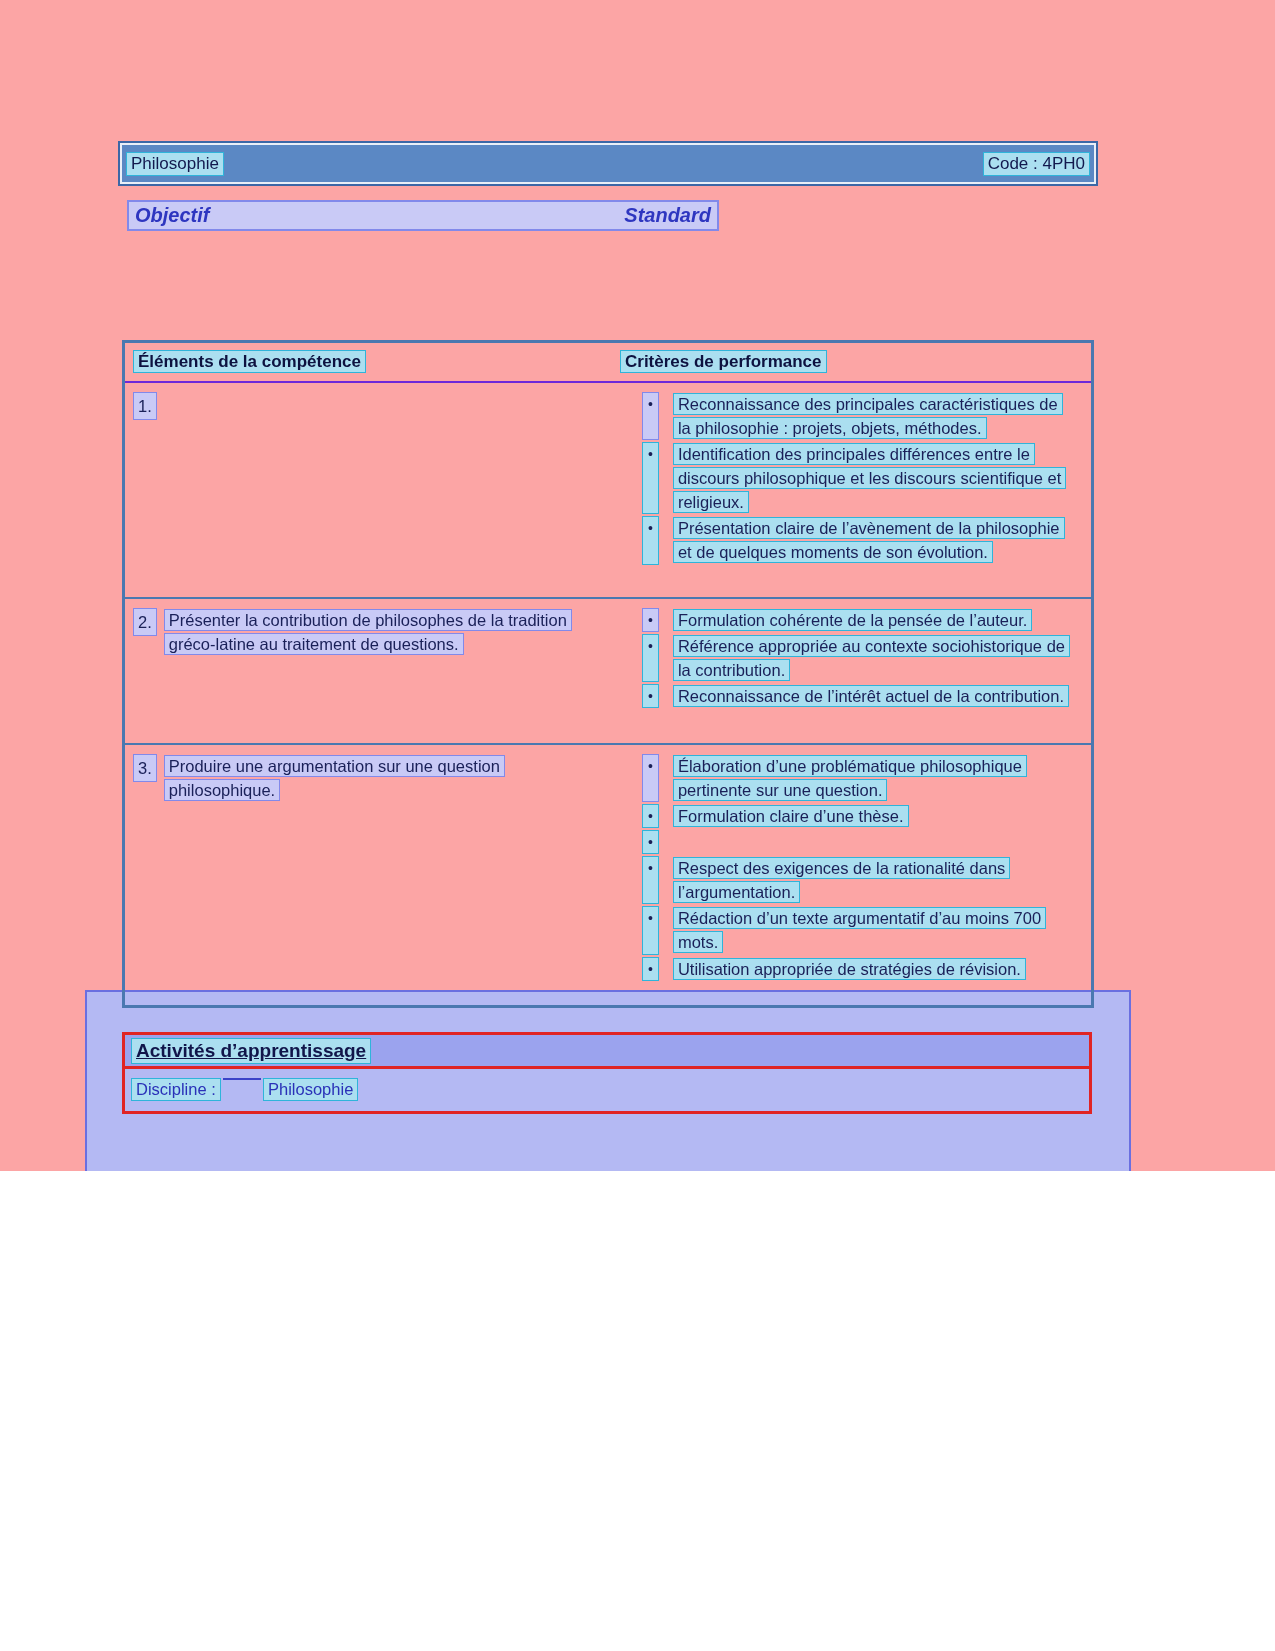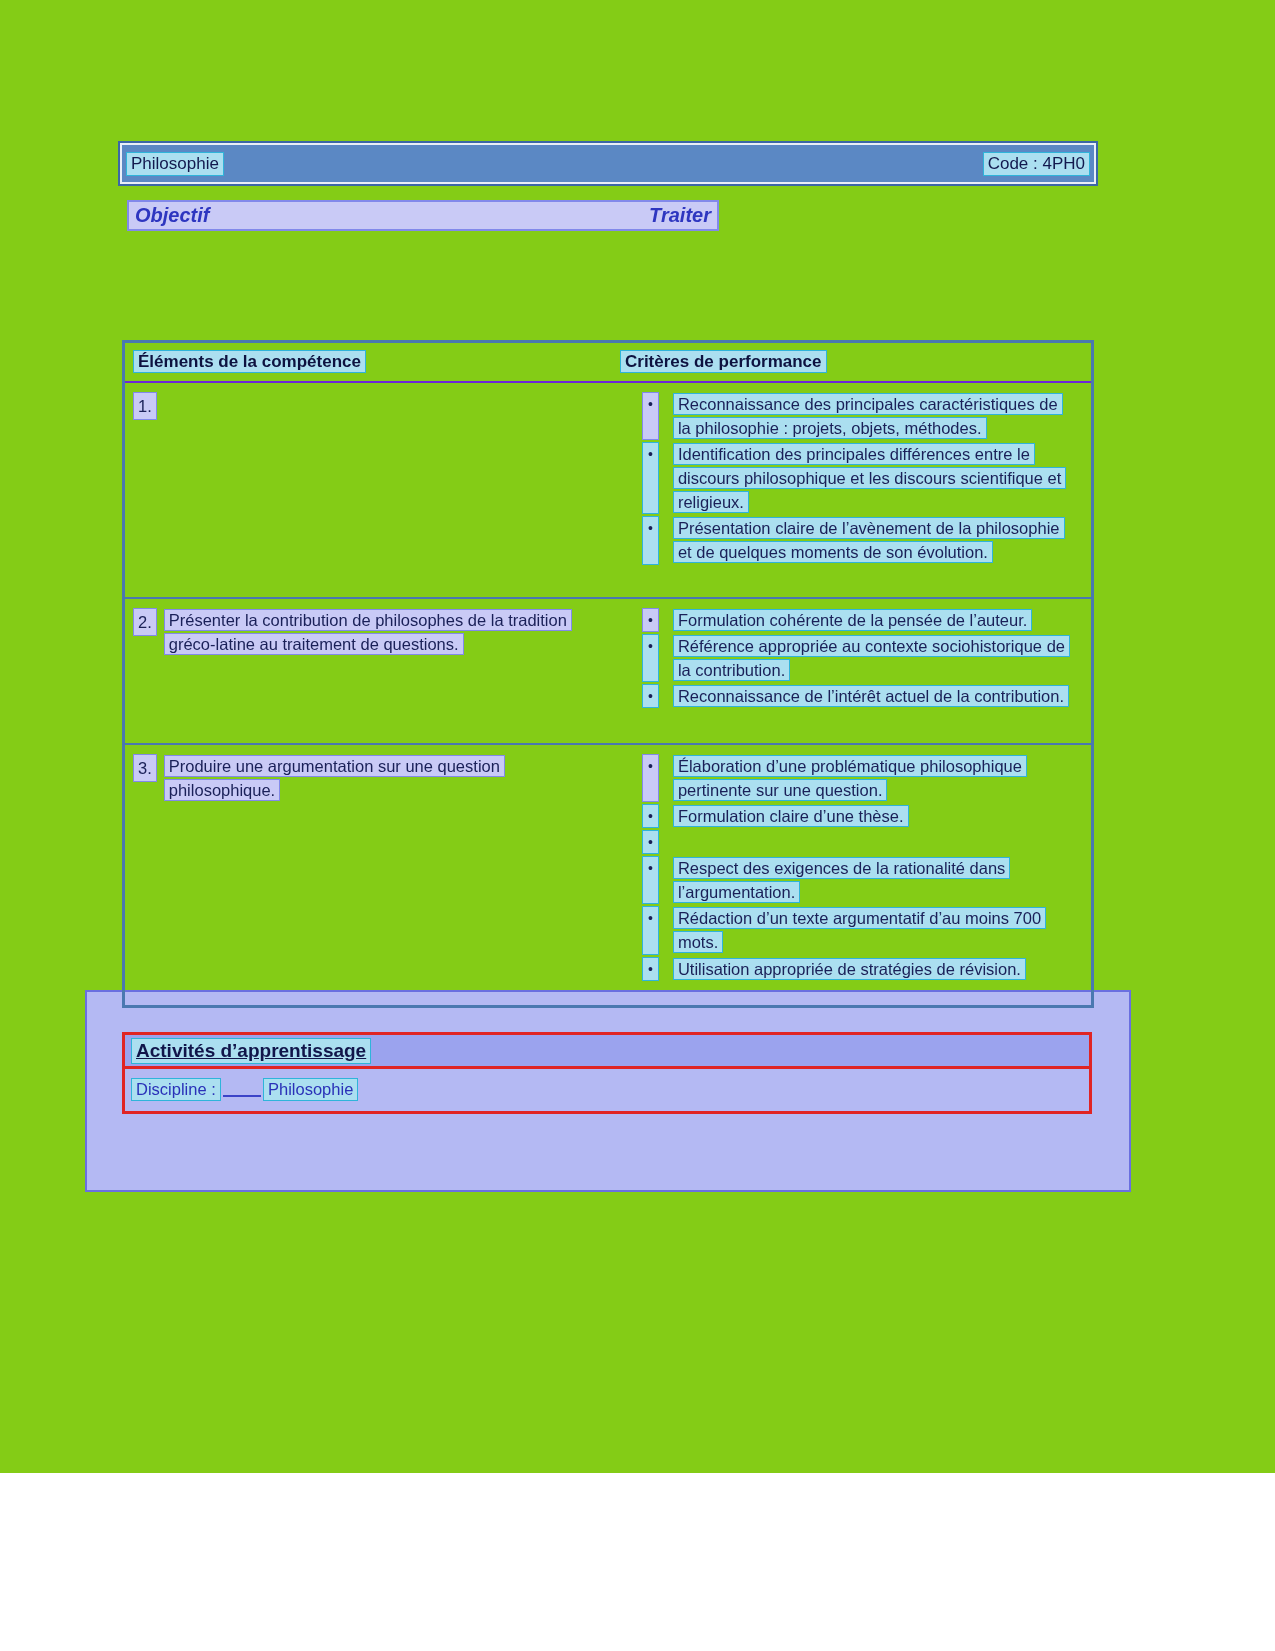--- a/index.html
+++ b/index.html
@@ -3,21 +3,21 @@
 <meta charset="utf-8">
 <style>
   * { margin:0; padding:0; box-sizing:border-box; }
   html,body { background:#ffffff; }
   body {
     width:1275px; height:1651px;
     font-family:"Liberation Sans", sans-serif;
     color:#1a2058;
     position:relative;
   }
-  .page { position:relative; width:1275px; height:1473px; overflow:hidden; background:#84cc16; }
+  .page { position:relative; width:1275px; height:1171px; overflow:hidden; background:#fca5a5; }
 
   
   .hl { padding:1px 4px; -webkit-box-decoration-break:clone; box-decoration-break:clone; }
   .hl-cyan { background:#abdff0; border:1px solid #2fb4da; }
   .hl-lav  { background:#c9caf6; border:1px solid #8289ea; }
 
   
   .topbar {
     position:absolute; left:118px; top:141px; width:980px; height:45px;
     background:#5b88c4; border:2px solid #3c67a6;
@@ -82,42 +82,42 @@
     border:3px solid #e02424;
   }
   .red-title {
     height:34px; background:#9ba3ee; border-bottom:3px solid #e02424;
     display:flex; align-items:center; padding:0 6px;
     font-weight:bold; font-size:19px; color:#11154a;
   }
   .red-title .hl { text-decoration:underline; }
   .red-rows { padding:7px 6px 8px; }
   .field-row { height:27px; display:flex; align-items:center; font-size:16.5px; color:#2a31b8; }
-  .label-wrap { width:132px; display:flex; align-items:flex-end; flex:none; }
+  .label-wrap { width:132px; display:flex; align-items:flex-start; flex:none; }
   .label-wrap .fill { flex:1; border-bottom:2px solid #3b43c8; margin:0 2px 4px 2px; min-width:4px; }
 
   
   .footer { position:absolute; left:108px; top:1566px; width:994px; }
   .footer-rule { height:4px; background:#101010; }
   .footer-text { display:flex; justify-content:space-between; margin-top:4px; font-size:15.5px; }
   .footer-text .left { font-weight:bold; }
 </style>
 </head>
 <body>
 
 <div class="page">
 
   <div class="topbar">
     <span class="hl hl-cyan">Philosophie</span>
     <span class="hl hl-cyan">Code : 4PH0</span>
   </div>
 
   <div class="obj-band">
     <span>Objectif</span>
-    <span>Traiter</span>
+    <span>Standard</span>
   </div>
 
 
   <div class="main-table">
     <div class="mt-header">
       <div class="c1">
         <span class="hl hl-cyan">Éléments de la compétence</span>
       </div>
       <div class="c2">
         <span class="hl hl-cyan">Critères de performance</span>

